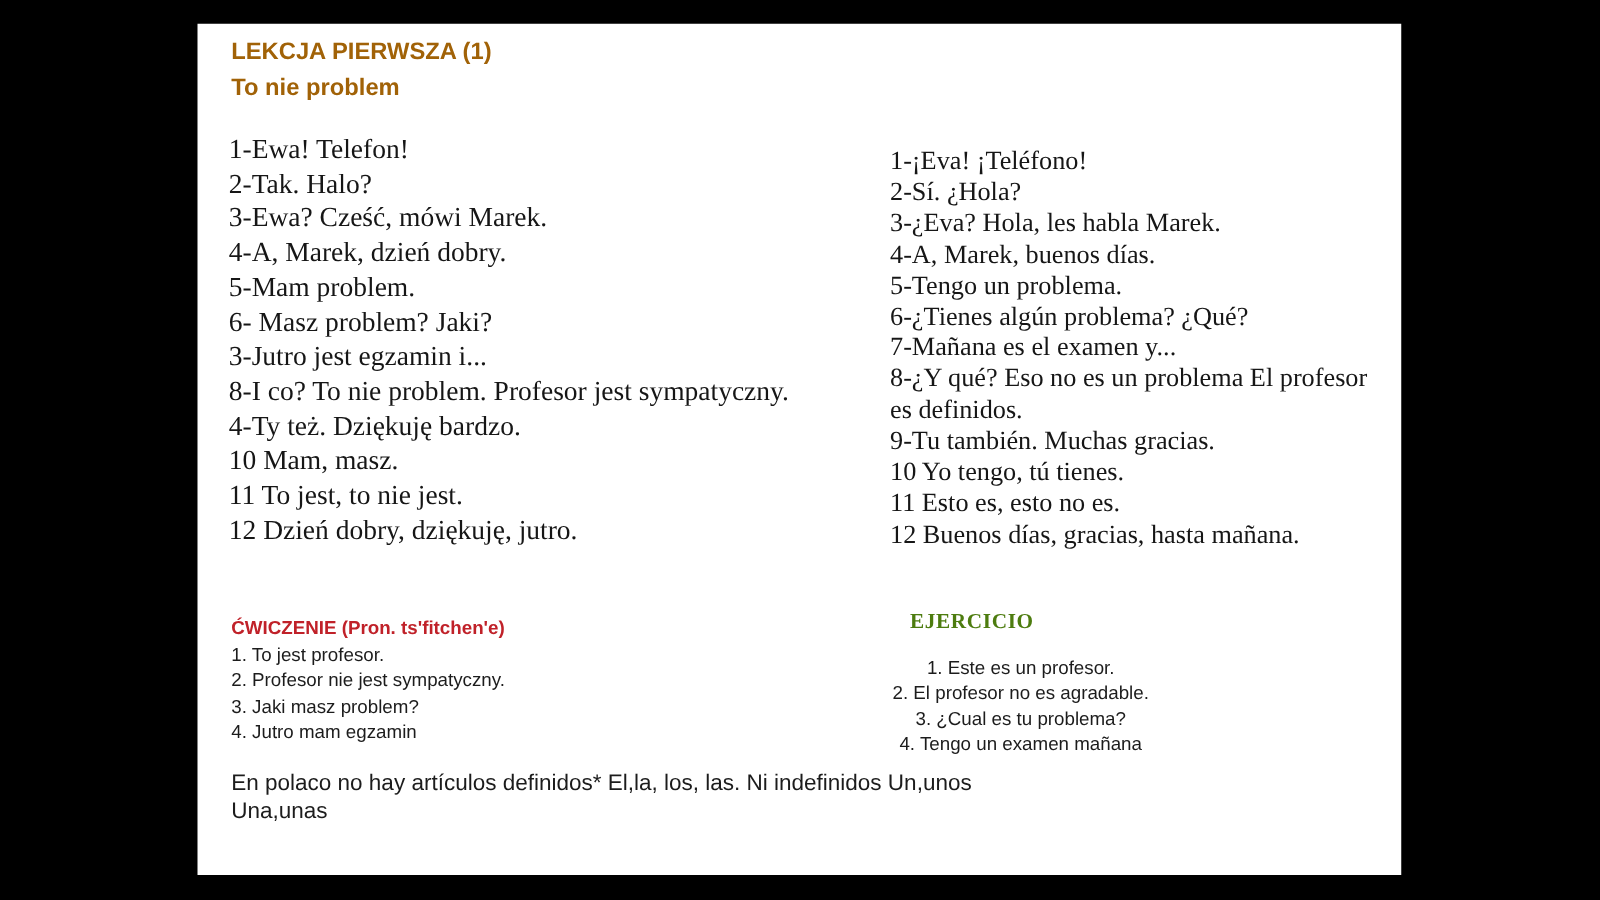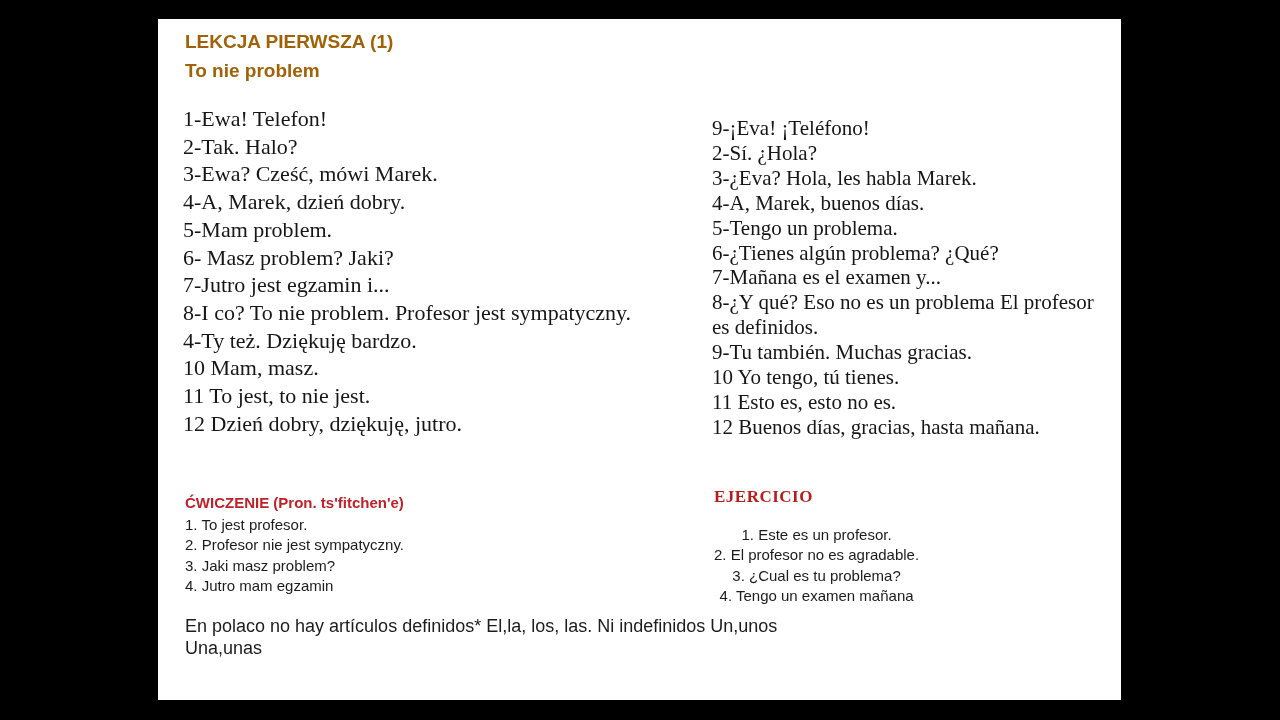--- a/index.html
+++ b/index.html
@@ -106,30 +106,30 @@
       <div>To nie problem</div>
     </div>
 
     <div class="dialog dialog-left">
       <div>1-Ewa! Telefon!</div>
       <div>2-Tak. Halo?</div>
       <div>3-Ewa? Cześć, mówi Marek.</div>
       <div>4-A, Marek, dzień dobry.</div>
       <div>5-Mam problem.</div>
       <div>6- Masz problem? Jaki?</div>
-      <div>7-Jutro jest egzamin i...</div>
+      <div>3-Jutro jest egzamin i...</div>
       <div>8-I co? To nie problem. Profesor jest sympatyczny.</div>
       <div>4-Ty też. Dziękuję bardzo.</div>
       <div>10 Mam, masz.</div>
       <div>11 To jest, to nie jest.</div>
       <div>12 Dzień dobry, dziękuję, jutro.</div>
     </div>
 
     <div class="dialog dialog-right">
-      <div>9-¡Eva! ¡Teléfono!</div>
+      <div>1-¡Eva! ¡Teléfono!</div>
       <div>2-Sí. ¿Hola?</div>
       <div>3-¿Eva? Hola, les habla Marek.</div>
       <div>4-A, Marek, buenos días.</div>
       <div>5-Tengo un problema.</div>
       <div>6-¿Tienes algún problema? ¿Qué?</div>
       <div>7-Mañana es el examen y...</div>
       <div>8-¿Y qué? Eso no es un problema El profesor</div>
       <div>es definidos.</div>
       <div>9-Tu también. Muchas gracias.</div>
       <div>10 Yo tengo, tú tienes.</div>
@@ -139,21 +139,21 @@
 
     <div class="exercise-heading heading-pl" style="color: rgb(192, 33, 41);">ĆWICZENIE (Pron. ts'fitchen'e)</div>
 
     <div class="exercise-list exercise-pl">
       <div>1. To jest profesor.</div>
       <div>2. Profesor nie jest sympatyczny.</div>
       <div>3. Jaki masz problem?</div>
       <div>4. Jutro mam egzamin</div>
     </div>
 
-    <div class="exercise-heading heading-es" style="color: #b91c1c;">EJERCICIO</div>
+    <div class="exercise-heading heading-es" style="color: #4d7c0f; margin-left: 14px;">EJERCICIO</div>
 
     <div class="exercise-list exercise-es">
       <div>1. Este es un profesor.</div>
       <div>2. El profesor no es agradable.</div>
       <div>3. ¿Cual es tu problema?</div>
       <div>4. Tengo un examen mañana</div>
     </div>
 
     <div class="footnote">
       <div>En polaco no hay artículos definidos* El,la, los, las. Ni indefinidos Un,unos</div>

